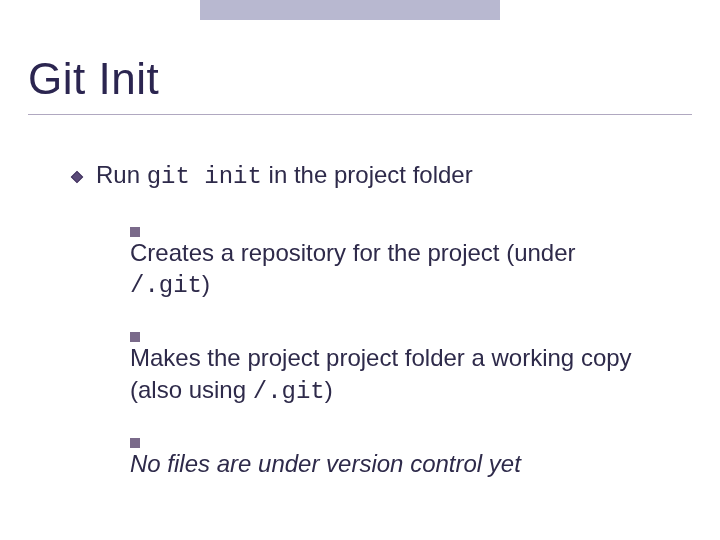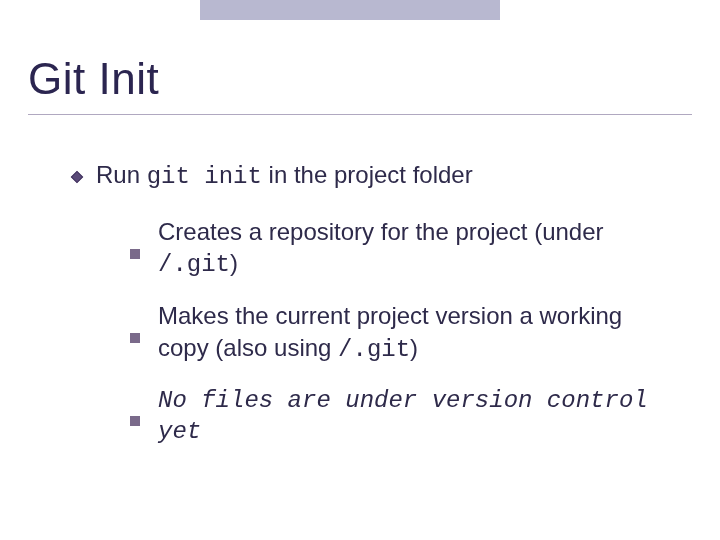--- a/index.html
+++ b/index.html
@@ -72,43 +72,43 @@
   }
   .level1-text .code {
     font-family: "Courier New", Courier, monospace;
   }
   .sub-list {
     margin-left: 60px;
     margin-top: 6px;
   }
   .level2 {
     display: flex;
-    align-items: center;
+    align-items: flex-start;
     margin-bottom: 20px;
+    flex-direction: column;
   }
   .square-bullet {
     width: 10px;
     height: 10px;
     flex: 0 0 10px;
     background: #7a6a8a;
     margin-top: 11px;
     margin-right: 18px;
   }
   .level2-text {
     font-size: 24px;
     line-height: 1.3;
     color: #2e2a4a;
     max-width: 520px;
   }
   .level2-text .code {
     font-family: "Courier New", Courier, monospace;
   }
   .level2-text.italic {
     font-style: italic;
-    font-family: Liberation Mono, monospace;
   }
 </style>
 </head>
 <body>
 
 <div class="slide">
 
   <div class="top-bar"></div>
 
   <div class="title">Git Init</div>
@@ -132,21 +132,21 @@
       <div class="level2">
         <span class="square-bullet"></span>
         <div class="level2-text">
           <span>Creates a repository for the project (under </span><span class="code">/.git</span><span>)</span>
         </div>
       </div>
 
       <div class="level2">
         <span class="square-bullet"></span>
         <div class="level2-text">
-          <span>Makes the current project version a working copy (also using </span><span class="code">/.git</span><span>)</span>
+          <span>Makes the project project folder a working copy (also using </span><span class="code">/.git</span><span>)</span>
         </div>
       </div>
 
       <div class="level2">
         <span class="square-bullet"></span>
         <div class="level2-text italic">
           <span>No files are under version control yet</span><span class="code"></span><span></span>
         </div>
       </div>
 

